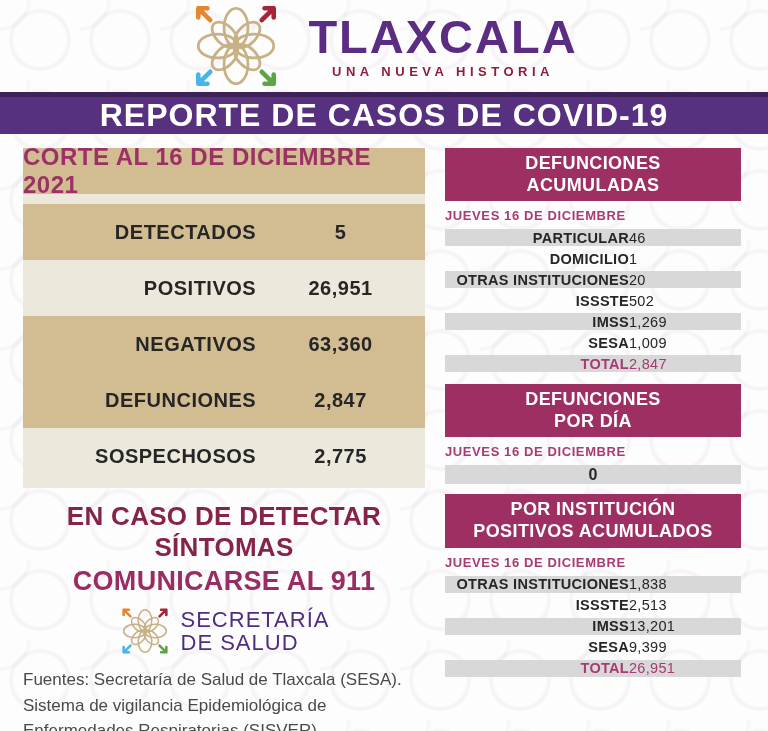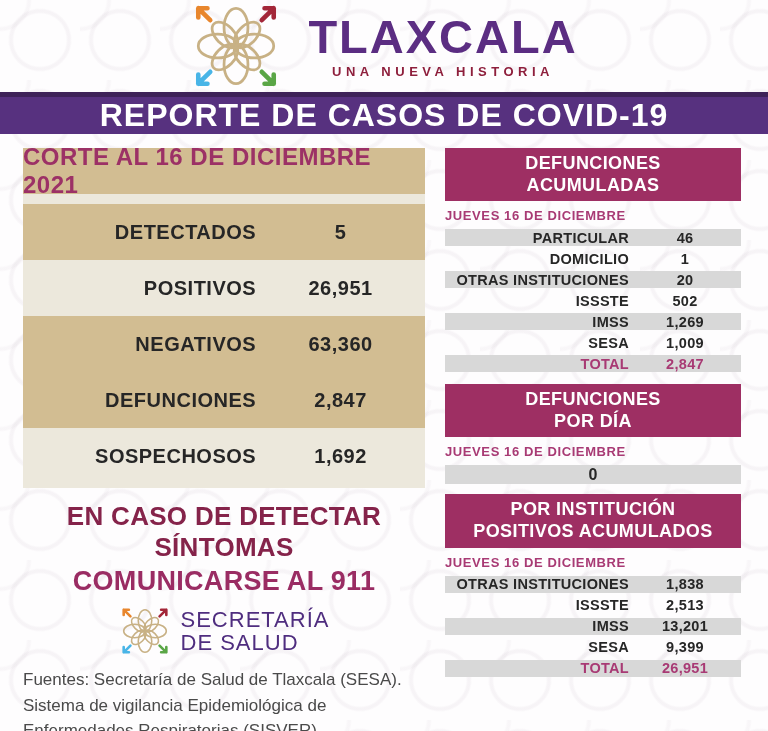--- a/index.html
+++ b/index.html
@@ -48,21 +48,21 @@
   .sources{ margin-top:10px; padding-left:-8px; }
   .source-line{ font-size:17px; font-weight:normal; color:#4a4a4a; line-height:1.5; margin-left:-8px; padding-left:8px; }
   
   .panel-header{ background:#9e2f63; color:#fff; text-align:center; padding:5px 4px;
     display:flex; flex-direction:column; justify-content:center; min-height:44px; }
   .panel-title{ font-size:18px; font-weight:bold; line-height:1.2; letter-spacing:0.4px; }
   .panel-date{ font-size:13px; font-weight:bold; color:#a83a74; letter-spacing:0.6px; margin:7px 0 6px 0; }
   .prow{ height:17px; margin-bottom:4px; display:flex; align-items:center; }
   .prow.gray{ background:#d8d8d8; }
   .plabel{ flex:1; text-align:right; font-size:14.5px; font-weight:bold; color:#262626; letter-spacing:0.3px; }
-  .pvalue{ flex:0 0 112px; text-align:center; font-size:14.5px; font-weight:bold; color:#262626; letter-spacing:0.3px; }
+  .pvalue{ flex:0 0 112px; text-align:left; font-size:14.5px; font-weight:normal; color:#262626; letter-spacing:0.3px; }
   .prow.total .plabel, .prow.total .pvalue{ color:#a83a74; }
   .single-value{ height:19px; background:#d8d8d8; display:flex; align-items:center; justify-content:center;
     font-size:16px; font-weight:bold; color:#262626; margin-bottom:2px; }
   .mt8{ margin-top:8px; }
   
   .footer{ height:40px; background:#57317f; border-top:3px solid #43265f;
     display:flex; align-items:center; justify-content:center; gap:8px; }
   .footer-url{ color:#fff; font-size:25px; font-weight:bold; letter-spacing:1px; }
   .social{ display:flex; gap:7px; align-items:center; }
   .sicon{ width:22px; height:22px; border-radius:50%; background:#ffffff; color:#57317f;
@@ -132,21 +132,21 @@
           <div class="srow tan">
             <span class="slabel">NEGATIVOS</span>
             <span class="svalue">63,360</span>
           </div>
           <div class="srow tan">
             <span class="slabel">DEFUNCIONES</span>
             <span class="svalue">2,847</span>
           </div>
           <div class="srow">
             <span class="slabel">SOSPECHOSOS</span>
-            <span class="svalue">1,692</span>
+            <span class="svalue">2,775</span>
           </div>
         </div>
       </div>
 
       <div class="notice">
         <div class="notice-line1">EN CASO DE DETECTAR SÍNTOMAS</div>
         <div class="notice-line2">COMUNICARSE AL 911</div>
       </div>
 
       <div class="salud">

